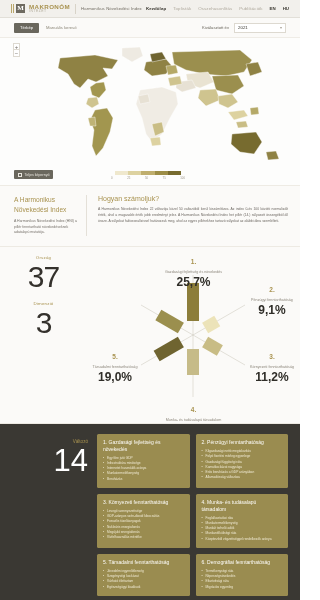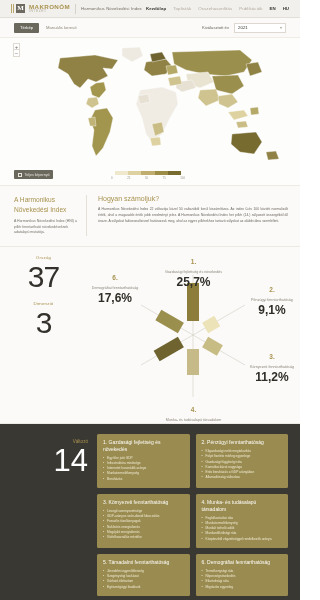--- a/index.html
+++ b/index.html
@@ -333,26 +333,26 @@
       <span class="num">3.</span>
       <span class="nm">Környezeti fenntarthatóság</span>
       <span class="val">11,2%</span>
     </div>
 
     <div class="pill" style="left:50%;bottom:0px;transform:translateX(-50%);width:120px;">
       <span class="num">4.</span>
       <span class="nm">Munka- és tudásalapú társadalom</span>
     </div>
 
-
-    <div class="pill" style="left:2px;top:18px;width:52px;">
-      <span class="num">6.</span>
-      <span class="nm">Demográfiai fenntarthatóság</span>
-      <span class="val">17,6%</span>
-    </div>
+    <div class="pill" style="left:2px;top:97px;width:52px;">
+      <span class="num">5.</span>
+      <span class="nm">Társadalmi fenntarthatóság</span>
+      <span class="val">19,0%</span>
+    </div>
+
   </div>
 </div>
 
 <div class="dark">
   <div class="dark-left">
     <div class="dark-label">Változó</div>
     <div class="dark-value">14</div>
   </div>
   <div class="cards">
 

